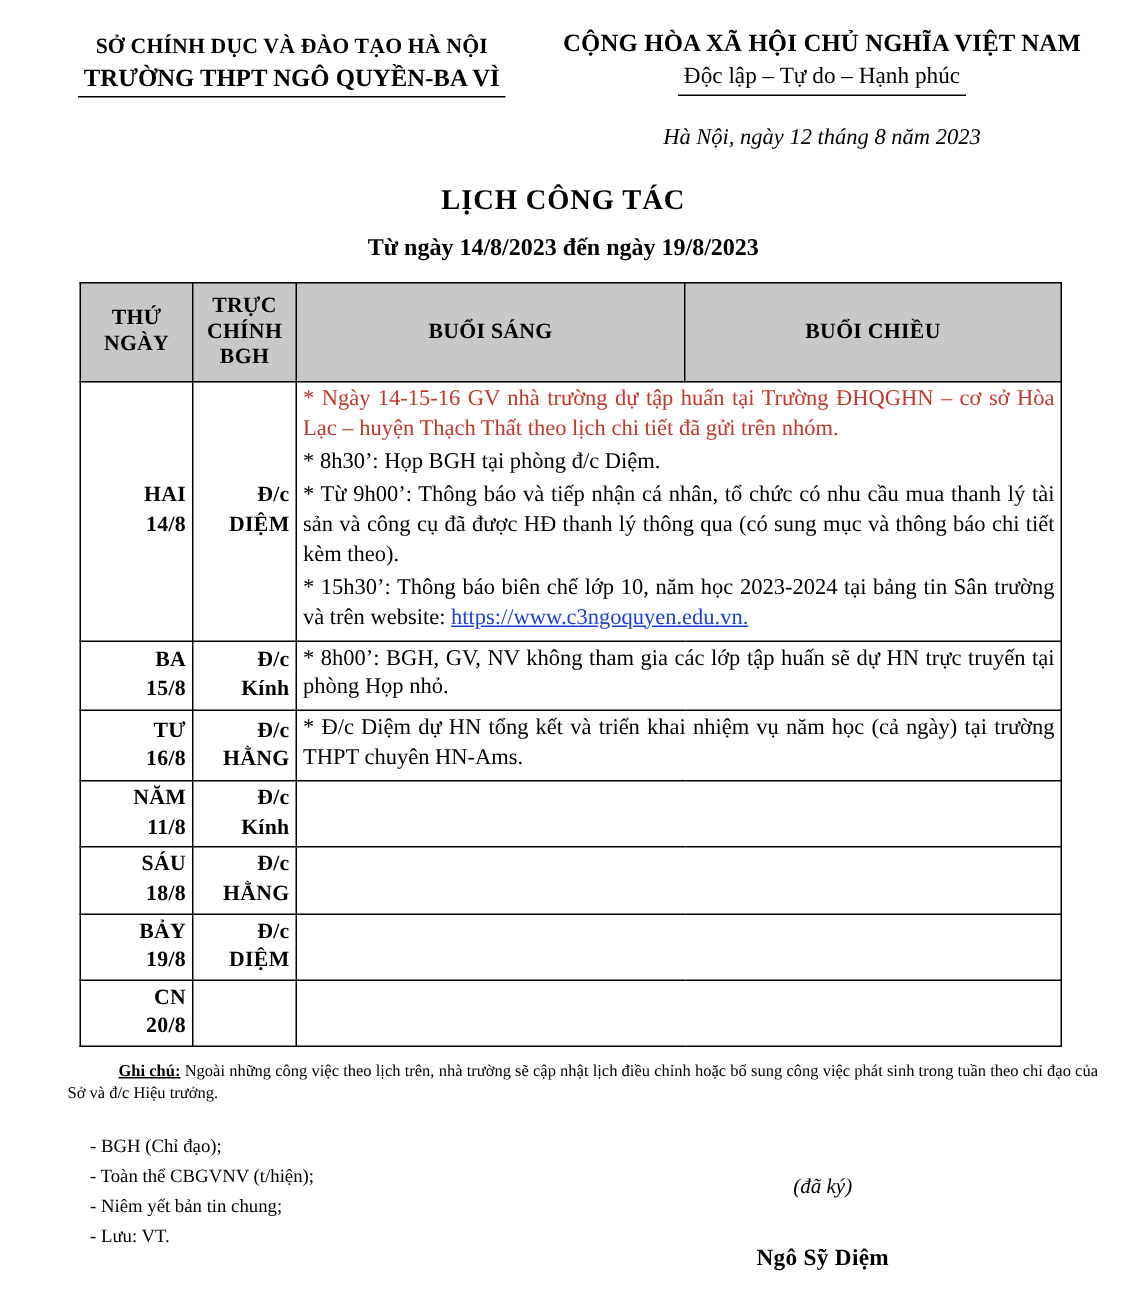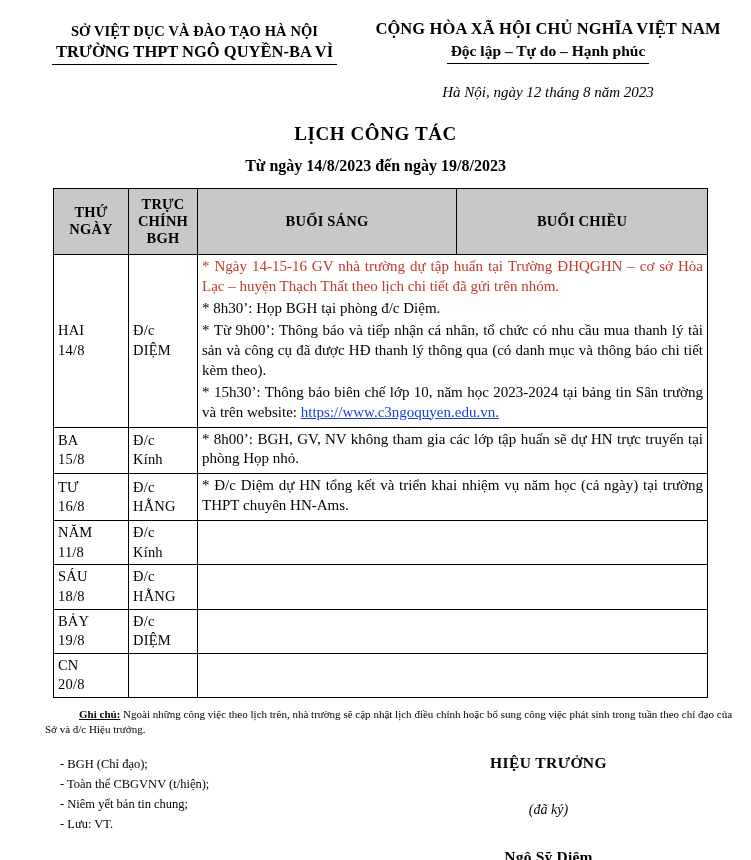--- a/index.html
+++ b/index.html
@@ -57,21 +57,21 @@
     padding: 0 4px 1px 4px;
   }
   .nation-line1 {
     font-size: 16.5px;
     font-weight: bold;
     line-height: 1.38;
     letter-spacing: .1px;
   }
   .nation-line2 {
     font-size: 15.5px;
-    font-weight: bold;
+    font-weight: normal;
     line-height: 1.35;
     display: inline-block;
     border-bottom: 1.4px solid #000;
     padding: 0 4px 1px 4px;
   }
   .place-date {
     margin-top: 20px;
     font-size: 15px;
     font-style: italic;
   }
@@ -119,23 +119,23 @@
     line-height: 1.18;
     padding: 7px 3px 7px 3px;
     letter-spacing: .2px;
   }
   .col-day  { width: 75px; }
   .col-duty { width: 69px; }
   .col-am   { width: 259px; }
   .col-pm   { width: 251px; }
 
   td.day-cell, td.duty-cell {
-    text-align: left;
+    text-align: right;
     font-size: 14.5px;
-    font-weight: normal;
+    font-weight: bold;
     line-height: 1.35;
     letter-spacing: .2px;
   }
   td.content-cell {
     text-align: left;
     font-size: 15px;
     line-height: 1.33;
     vertical-align: top;
     padding: 3px 5px 4px 6px;
   }
@@ -204,21 +204,21 @@
     letter-spacing: .2px;
   }
 </style>
 </head>
 <body>
 
 <div class="page">
 
   <div class="doc-header">
     <div class="hdr-left">
-      <div class="org-line1">SỞ VIỆT DỤC VÀ ĐÀO TẠO HÀ NỘI</div>
+      <div class="org-line1">SỞ CHÍNH DỤC VÀ ĐÀO TẠO HÀ NỘI</div>
       <div class="org-line2">TRƯỜNG THPT NGÔ QUYỀN-BA VÌ</div>
     </div>
     <div class="hdr-right">
       <div class="nation-line1">CỘNG HÒA XÃ HỘI CHỦ NGHĨA VIỆT NAM</div>
       <div class="nation-line2">Độc lập – Tự do – Hạnh phúc</div>
       <div class="place-date">Hà Nội, ngày 12 tháng 8 năm 2023</div>
     </div>
   </div>
 
   <div class="doc-title-wrap">
@@ -255,21 +255,21 @@
               <div>HAI</div>
               <div>14/8</div>
             </td>
             <td class="duty-cell">
               <div>Đ/c</div>
               <div>DIỆM</div>
             </td>
             <td class="content-cell" colspan="2">
               <div class="para red">* Ngày 14-15-16 GV nhà trường dự tập huấn tại Trường ĐHQGHN – cơ sở Hòa Lạc – huyện Thạch Thất theo lịch chi tiết đã gửi trên nhóm.</div>
               <div class="para">* 8h30’: Họp BGH tại phòng đ/c Diệm.</div>
-              <div class="para">* Từ 9h00’: Thông báo và tiếp nhận cá nhân, tổ chức có nhu cầu mua thanh lý tài sản và công cụ đã được HĐ thanh lý thông qua (có danh mục và thông báo chi tiết kèm theo).</div>
+              <div class="para">* Từ 9h00’: Thông báo và tiếp nhận cá nhân, tổ chức có nhu cầu mua thanh lý tài sản và công cụ đã được HĐ thanh lý thông qua (có sung mục và thông báo chi tiết kèm theo).</div>
               <div class="para"><span>* 15h30’: Thông báo biên chế lớp 10, năm học 2023-2024 tại bảng tin Sân trường và trên website: </span><a class="ext-link" href="#">https://www.c3ngoquyen.edu.vn.</a></div>
             </td>
           </tr>
           <tr>
             <td class="day-cell">
               <div>BA</div>
               <div>15/8</div>
             </td>
             <td class="duty-cell">
               <div>Đ/c</div>
@@ -344,19 +344,18 @@
   <div class="sig-row">
     <div class="sig-left">
       <div id="recv-list">
           <div class="recv-item">- BGH (Chỉ đạo);</div>
           <div class="recv-item">- Toàn thể CBGVNV  (t/hiện);</div>
           <div class="recv-item">- Niêm yết bản tin chung;</div>
           <div class="recv-item">- Lưu: VT.</div>
         </div>
     </div>
     <div class="sig-right">
-      <div class="sig-head">HIỆU TRƯỞNG</div>
       <div class="sig-signed">(đã ký)</div>
       <div class="sig-name">Ngô Sỹ Diệm</div>
     </div>
   </div>
 
 </div>
 
 </body></html>

